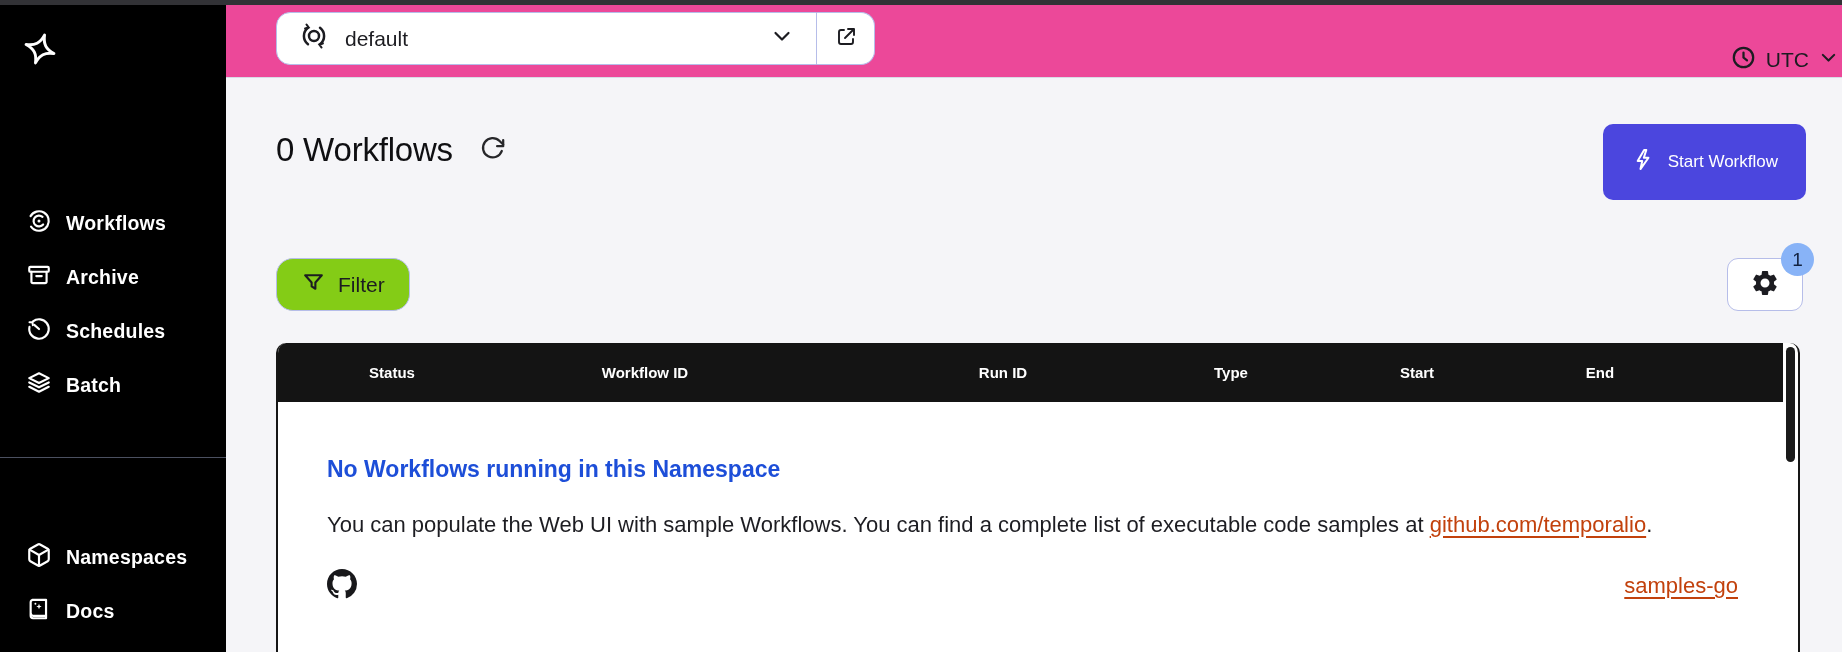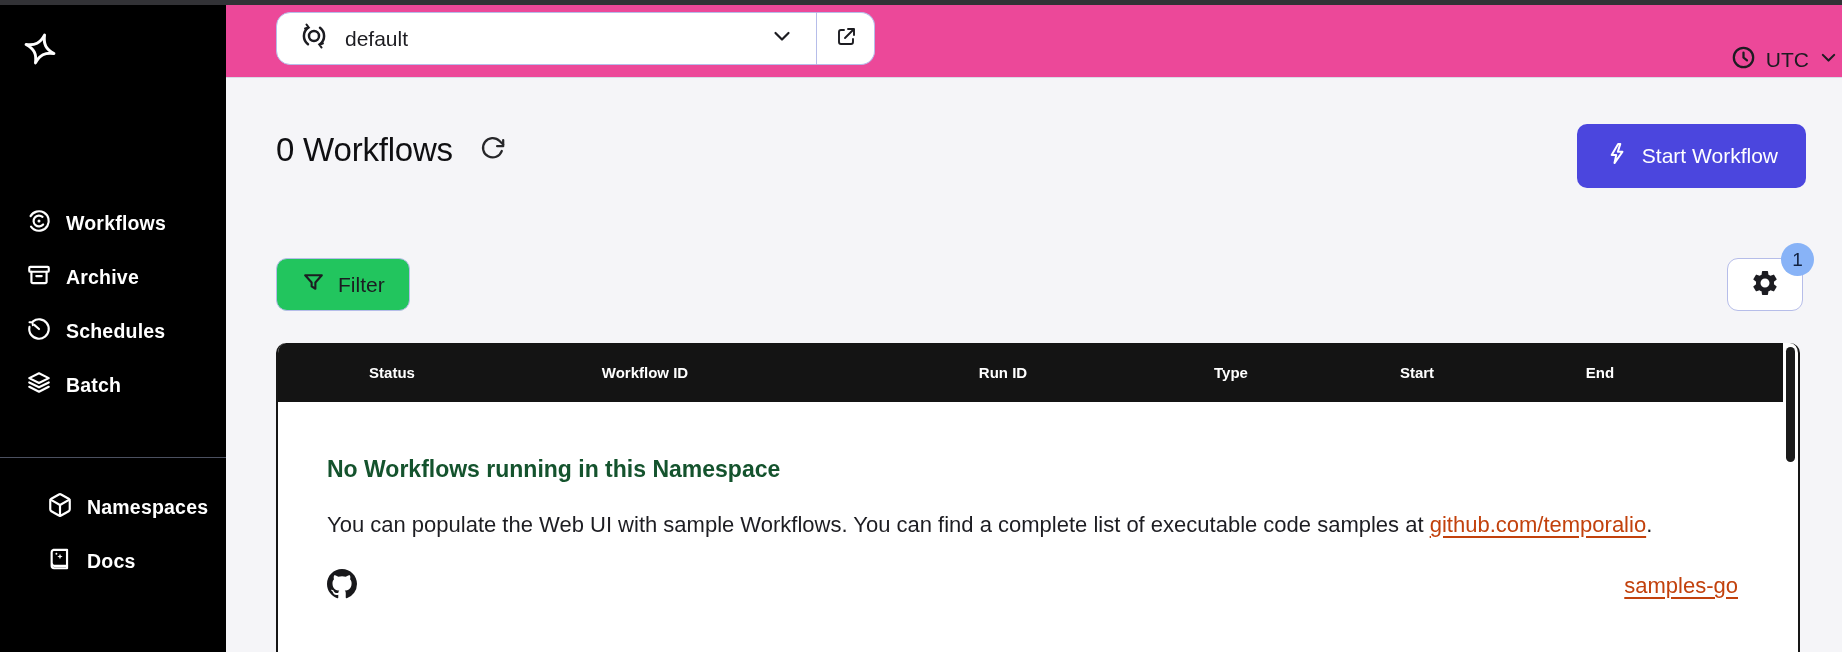--- a/index.html
+++ b/index.html
@@ -6,21 +6,21 @@
   html,body { width:1842px; height:652px; overflow:hidden; background:#fff;
     font-family:"Liberation Sans","DejaVu Sans",sans-serif; color:#18181b; }
   .page { position:relative; width:1842px; height:652px; background:#f5f5f8; }
 
   .top-strip { position:absolute; left:0; top:0; width:1842px; height:5px; background:#323236; }
 
   
   .sidebar { position:absolute; left:0; top:5px; width:226px; height:647px; background:#000; }
   .logo { position:absolute; left:22px; top:26px; }
   .nav { position:absolute; left:0; top:195px; width:100%; display:flex; flex-direction:column; gap:8px; }
-  .nav2 { top:479px;margin-left:21px; }
+  .nav2 { top:529px; }
   .nav-item { display:flex; align-items:center; gap:14px; height:46px; padding-left:26px;
     color:#fff; font-size:19.5px; font-weight:600; cursor:pointer; letter-spacing:.2px; }
   .nav-item svg { flex:0 0 auto; }
   .side-divider { position:absolute; left:0; top:452px; width:100%; height:1px; background:#4b5060; }
 
   
   .topbar { position:absolute; left:226px; top:5px; width:1756px; height:73px; background:#ec4899;
     border-bottom:1.5px solid #d8dbe6; }
   .ns-group { position:absolute; left:50px; top:7px; height:53px; display:flex; }
   .ns-select { width:541px; height:53px; background:#fff; border:1.5px solid #b6bde9;
@@ -32,44 +32,44 @@
   .tb-right { position:absolute; right:54px; top:0; height:71px; display:flex; align-items:flex-end; gap:56px; }
   .tz { display:flex; align-items:center; gap:9px; font-size:21px; color:#1c1c21; cursor:pointer; }
 
   
   .content { position:absolute; left:226px; top:78px; width:1616px; height:574px; background:#f5f5f8; }
 
   .heading-row { position:absolute; left:50px; top:53px; display:flex; align-items:center; gap:24px; }
   .h1 { font-size:33px; font-weight:400; color:#0f0f12; letter-spacing:-.2px; }
   .refresh-btn { background:none; border:none; cursor:pointer; display:flex; padding:2px; }
 
-  .start-btn { position:absolute; right:36px; top:46px; height:64px; padding:0 28px; border:none;
-    border-radius:10px; background:#4b46de; color:#fff; font-size:21px; font-weight:500;
+  .start-btn { position:absolute; right:36px; top:46px; height:76px; padding:0 28px; border:none;
+    border-radius:10px; background:#4b46de; color:#fff; font-size:17px; font-weight:500;
     display:flex; align-items:center; gap:12px; cursor:pointer; font-family:inherit; }
 
   .filter-btn { position:absolute; left:50px; top:180px; height:53px; padding:0 24px;
-    background:#22c55e; border:1.5px solid #b6bde9; border-radius:11px; display:flex; align-items:center;
+    background:#84cc16; border:1.5px solid #b6bde9; border-radius:17px; display:flex; align-items:center;
     gap:12px; font-size:21px; color:#1c1c21; cursor:pointer; font-family:inherit; }
   .gear-btn { position:absolute; right:39px; top:180px; width:76px; height:53px; background:#fff;
     border:1.5px solid #b6bde9; border-radius:11px; display:flex; align-items:center; justify-content:center;
     cursor:pointer; }
   .badge { position:absolute; right:-12px; top:-16px; width:33px; height:33px; border-radius:50%;
     background:#88b3f7; color:#122240; font-size:19px; font-weight:500; display:flex;
     align-items:center; justify-content:center; }
 
   
   .table-wrap { position:absolute; left:50px; top:265px; right:42px; height:400px; background:#fff;
     border-radius:10px 10px 0 0; border-left:2px solid #161616; border-right:2px solid #161616; overflow:hidden; }
   .thead { position:relative; height:59px; width:calc(100% - 15px); background:#141414; border-radius:8px 0 0 0; }
   .th { position:absolute; top:0; height:59px; display:flex; align-items:center; transform:translateX(-50%);
     color:#fff; font-size:15px; font-weight:700; white-space:nowrap; }
   .scroll-thumb { position:absolute; right:3px; top:4px; width:9px; height:115px; background:#1a1a1a; border-radius:5px; }
 
   .empty { padding:54px 60px 0 49px; }
-  .empty-title { font-size:23px; font-weight:700; color:#14532d; }
+  .empty-title { font-size:23px; font-weight:700; color:#1d4ed8; }
   .empty-body { margin-top:25px; font-size:22px; line-height:34px; color:#1d1d22; max-width:1385px; }
   a.link { color:#c2410c; text-decoration:underline; text-underline-offset:4px; cursor:pointer; }
   .sample-row { margin-top:27px; display:flex; align-items:center; gap:15px;justify-content:space-between; }
   .sample-row a { font-size:22px; }
 </style>
 </head>
 <body>
 
 <div class="page">
   <div class="top-strip"></div>

